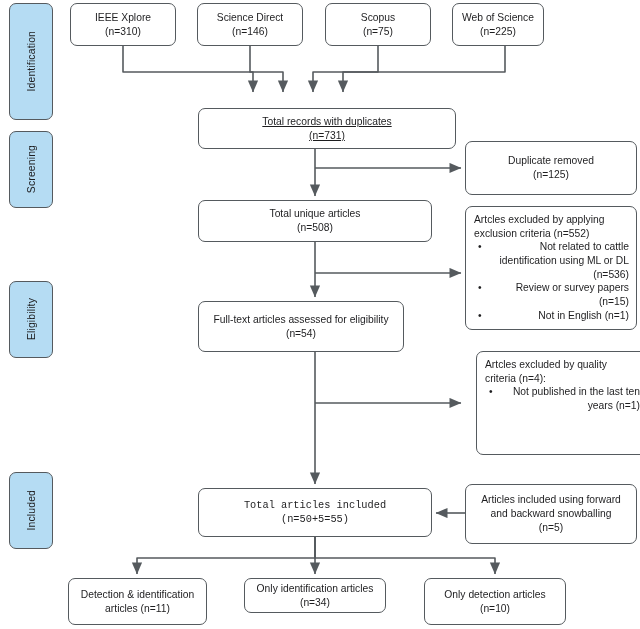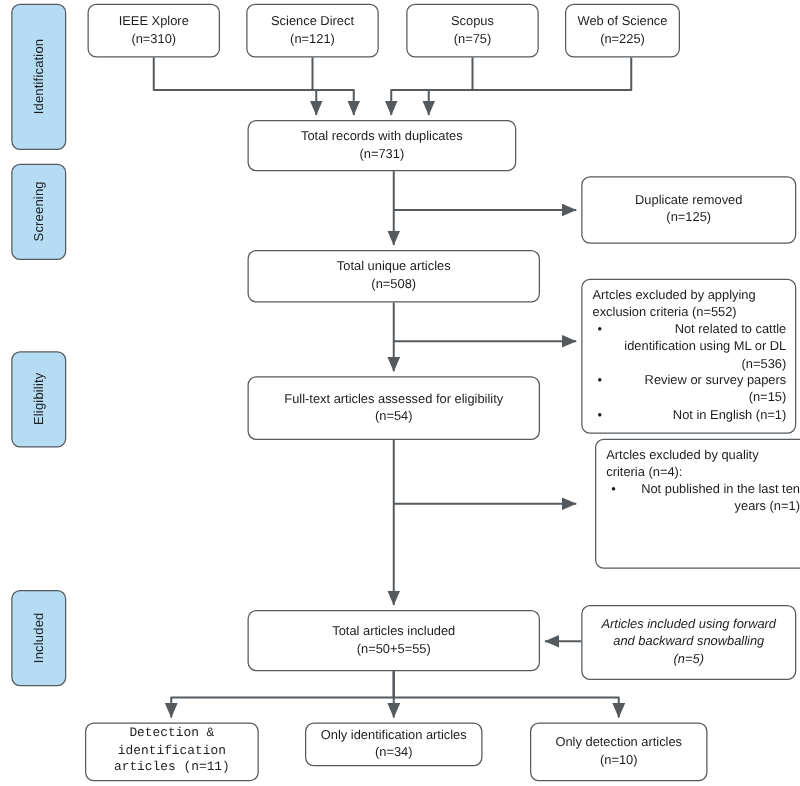--- a/index.html
+++ b/index.html
@@ -143,54 +143,54 @@
   <div class="phase" style="left:9px; top:472px; width:44px; height:77px;">
     <span>Included</span>
   </div>
 
   <div class="node" style="left:70px; top:3px; width:106px; height:43px;">
     <span class="node-text">IEEE Xplore
 (n=310)</span>
   </div>
   <div class="node" style="left:197px; top:3px; width:106px; height:43px;">
     <span class="node-text">Science Direct
-(n=121)</span>
+(n=146)</span>
   </div>
   <div class="node" style="left:325px; top:3px; width:106px; height:43px;">
     <span class="node-text">Scopus
 (n=75)</span>
   </div>
   <div class="node" style="left:452px; top:3px; width:92px; height:43px;">
     <span class="node-text">Web of Science
 (n=225)</span>
   </div>
 
-  <div class="node" style="left:198px; top:96px; width:215px; height:41px;">
+  <div class="node" style="left:198px; top:108px; width:258px; height:41px;text-decoration:underline;">
     <span class="node-text">Total records with duplicates
 (n=731)</span>
   </div>
   <div class="node" style="left:198px; top:200px; width:234px; height:42px;">
     <span class="node-text">Total unique articles
 (n=508)</span>
   </div>
-  <div class="node" style="left:198px; top:301px; width:234px; height:51px;">
+  <div class="node" style="left:198px; top:301px; width:206px; height:51px;">
     <span class="node-text">Full-text articles assessed for eligibility
 (n=54)</span>
   </div>
-  <div class="node" style="left:198px; top:488px; width:234px; height:49px;">
+  <div class="node" style="left:198px; top:488px; width:234px; height:49px;font-family:Liberation Mono, monospace;">
     <span class="node-text">Total articles included
 (n=50+5=55)</span>
   </div>
 
   <div class="node" style="left:465px; top:141px; width:172px; height:54px;">
     <span class="node-text">Duplicate removed
 (n=125)</span>
   </div>
 
-  <div class="node list-box" style="left:465px; top:223px; width:172px; height:124px; display:block;">
+  <div class="node list-box" style="left:465px; top:206px; width:172px; height:124px; display:block;">
     <span class="lead">Artcles excluded by applying
 exclusion criteria (n=552)</span>
     <ul>
       <li>Not related to cattle
 identification using ML or DL
 (n=536)</li>
       <li>Review or survey papers
 (n=15)</li>
       <li>Not in English (n=1)</li>
     </ul>
@@ -198,27 +198,27 @@
 
   <div class="node list-box" style="left:476px; top:351px; width:172px; height:104px; display:block;">
     <span class="lead">Artcles excluded by quality
 criteria (n=4):</span>
     <ul>
       <li>Not published in the last ten
 years (n=1)</li>
     </ul>
   </div>
 
-  <div class="node" style="left:465px; top:484px; width:172px; height:60px;font-style:italic;">
+  <div class="node" style="left:465px; top:484px; width:172px; height:60px;">
     <span class="node-text">Articles included using forward
 and backward snowballing
 (n=5)</span>
   </div>
 
-  <div class="node" style="left:68px; top:578px; width:139px; height:47px;font-family:Liberation Mono, monospace;">
+  <div class="node" style="left:68px; top:578px; width:139px; height:47px;">
     <span class="node-text">Detection &amp; identification
 articles (n=11)</span>
   </div>
   <div class="node" style="left:244px; top:578px; width:142px; height:35px;">
     <span class="node-text">Only identification articles
 (n=34)</span>
   </div>
   <div class="node" style="left:424px; top:578px; width:142px; height:47px;">
     <span class="node-text">Only detection articles
 (n=10)</span>

